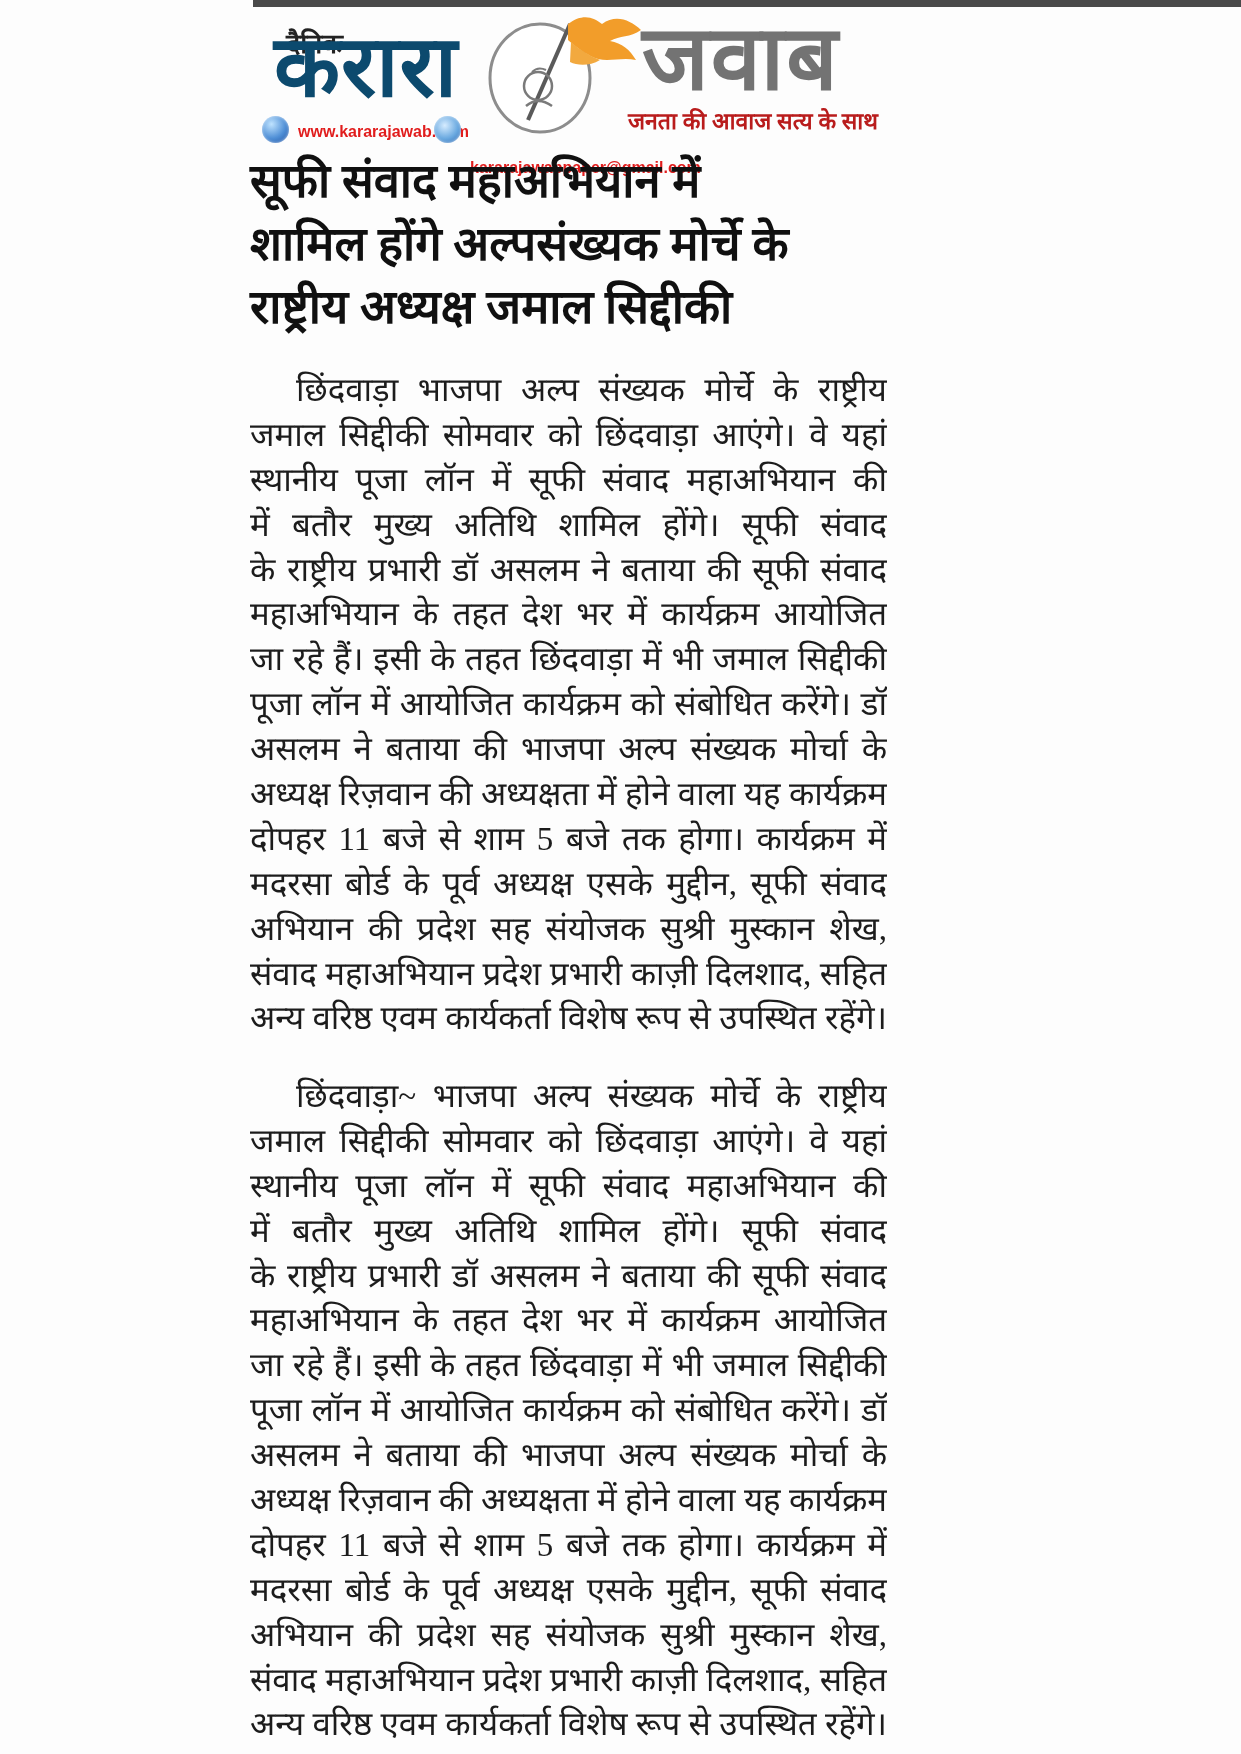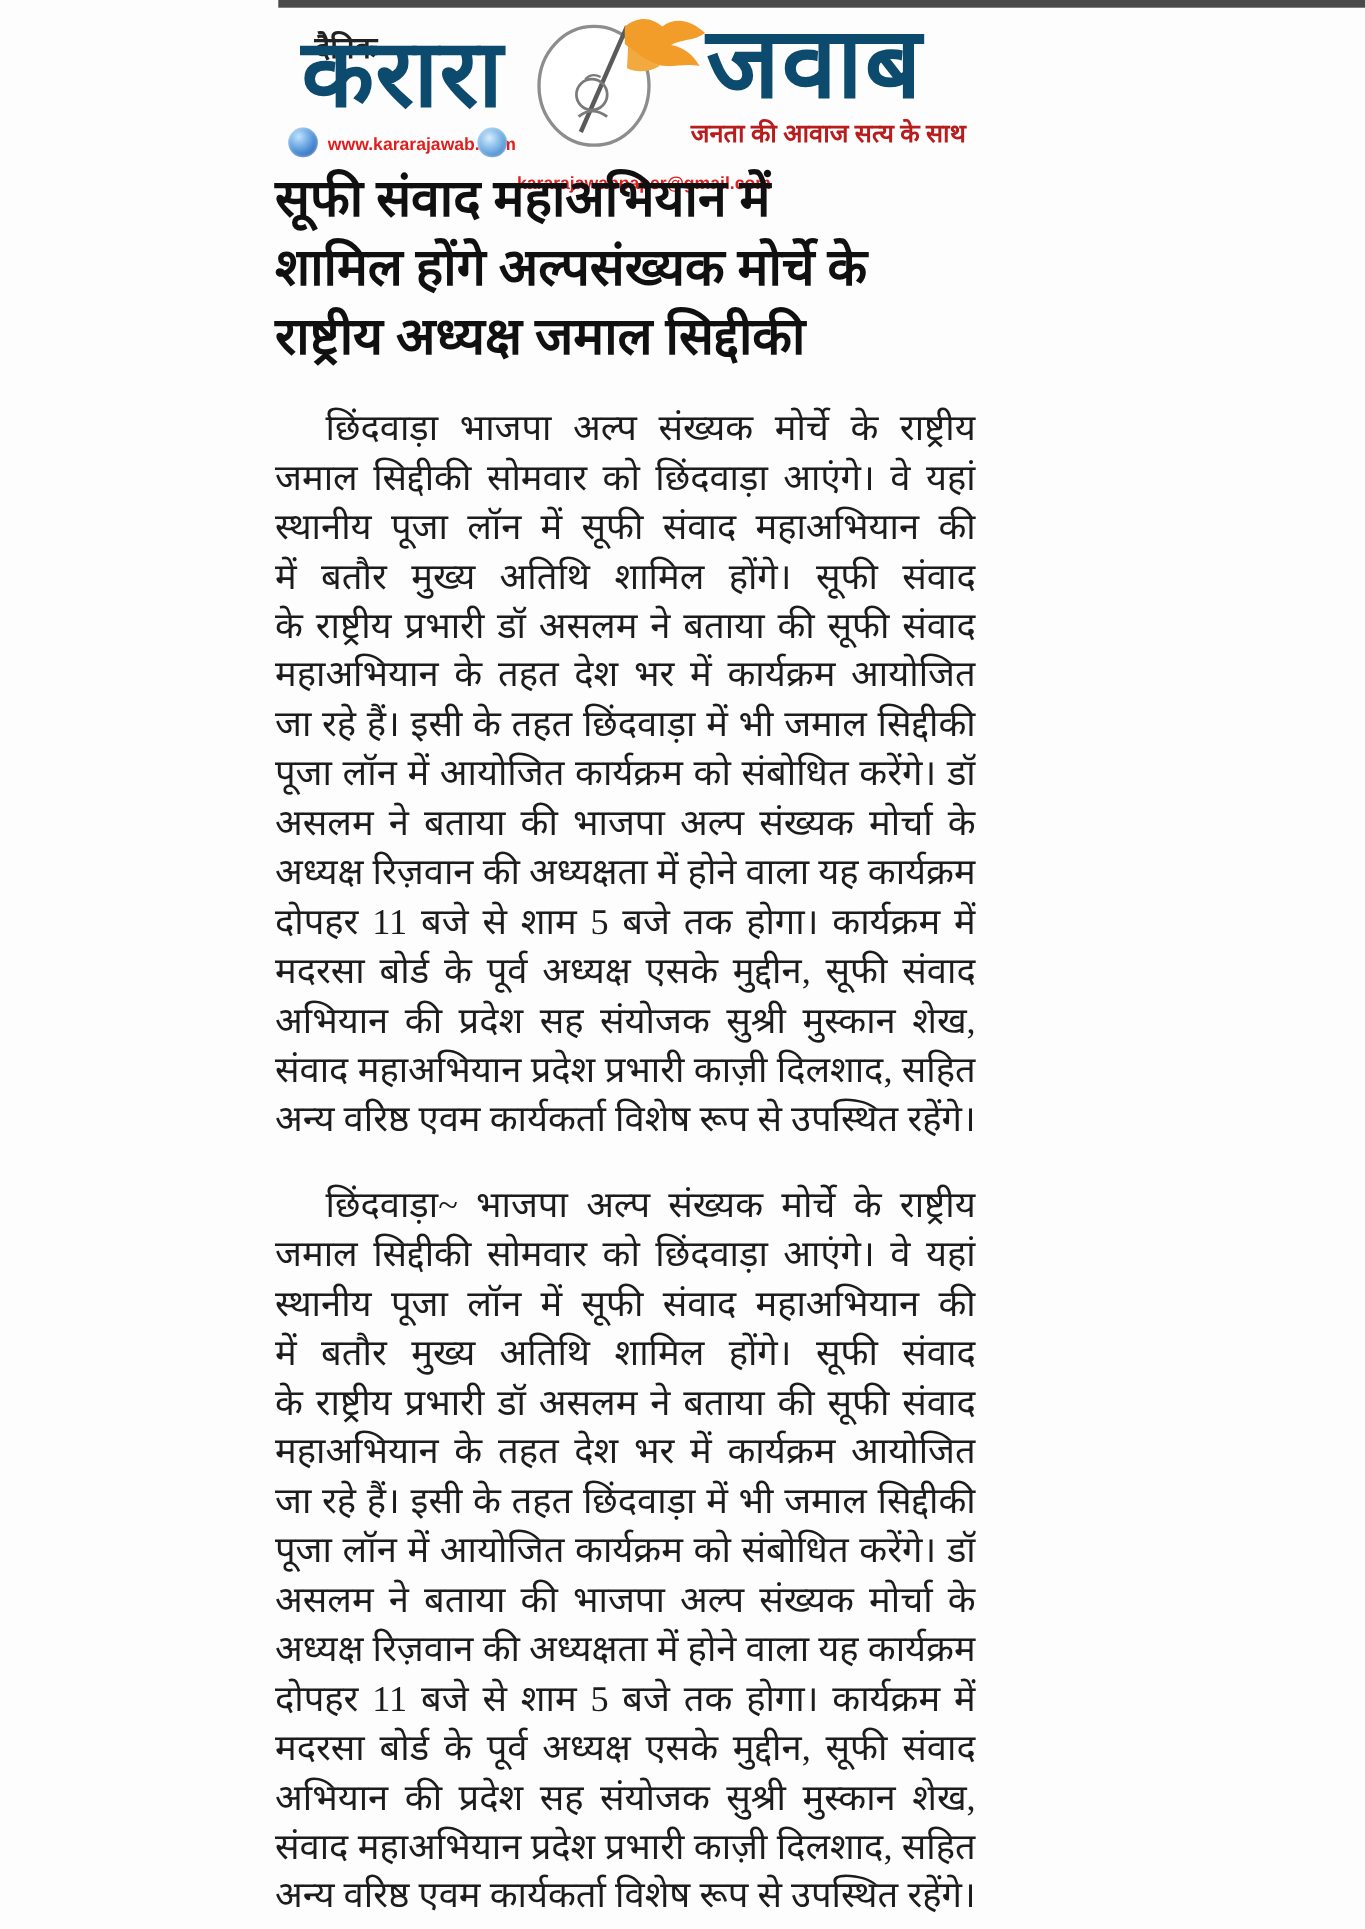--- a/index.html
+++ b/index.html
@@ -8,21 +8,21 @@
     font-family:"Liberation Serif", serif;color:#1c1c1c;
   }
   .top-edge{position:absolute;left:253px;top:0;right:0;height:7px;background:#4a4a4a;}
 
   
   .dainik{position:absolute;left:286px;top:8px;font-family:"Liberation Sans",sans-serif;
     font-weight:700;font-size:27px;color:#222;margin-top:16px;}
   .title-left{position:absolute;left:274px;top:24px;font-size:86px;font-weight:800;
     color:#0c4a6e;letter-spacing:1px;line-height:1;}
   .title-right{position:absolute;left:642px;top:14px;font-size:90px;font-weight:800;
-    color:#0c4a6e;letter-spacing:2px;line-height:1;}
+    color:#737373;letter-spacing:2px;line-height:1;}
   .logo{position:absolute;left:478px;top:8px;width:172px;height:128px;}
   .tagline{position:absolute;left:628px;top:104px;width:252px;font-size:23px;font-weight:700;
     color:#b91c1c;white-space:nowrap;}
   .contact-row{position:absolute;left:256px;top:110px;height:36px;}
   .globe-icon,.email-icon{position:absolute;width:27px;height:27px;border-radius:50%;
     background:radial-gradient(circle at 35% 30%, #bfe3ff 0%, #4f8fd6 55%, #1d4e9e 100%);
     box-shadow:inset 0 0 3px rgba(255,255,255,.7);}
   .globe-icon{left:6px;top:6px;}
   .email-icon{left:178px;top:6px;background:radial-gradient(circle at 40% 35%, #d6ecff 0%, #6aa9e0 55%, #2a62ad 100%);}
   .contact-text{position:absolute;top:13px;font-family:"Liberation Sans",sans-serif;

